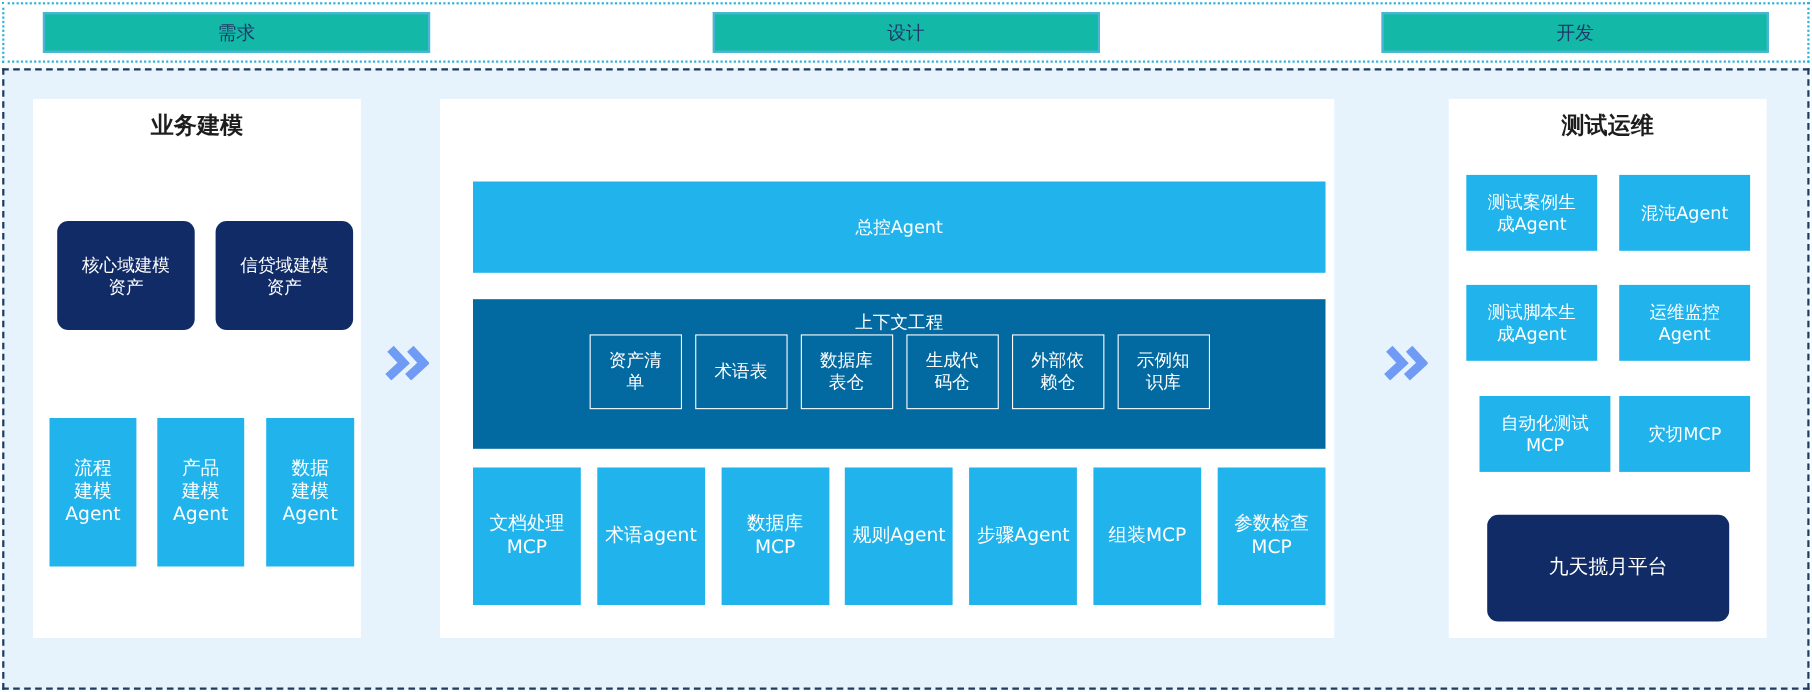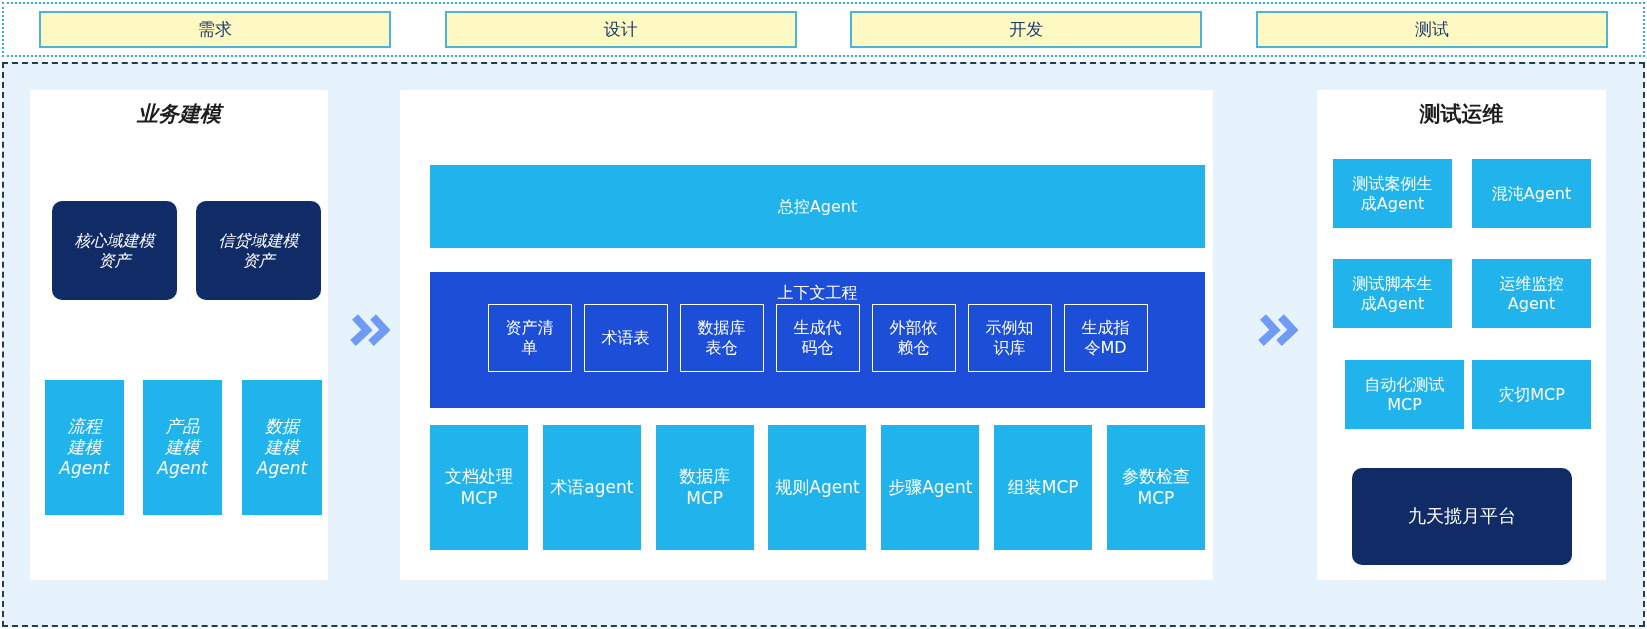--- a/index.html
+++ b/index.html
@@ -13,40 +13,40 @@
   
   .top-band {
     position:absolute; left:2px; top:2px; width:1643px; height:55px;
     background:#ffffff;
     border:2px dotted #2fb2d8;
     display:flex; align-items:center; justify-content:space-between;
     padding:0 35px;
   }
   .stage-box {
     width:352px; height:37px;
-    background:#fef9c3;
+    background:#14b8a6;
     border:2px solid #4cb4d8;
     color:#1e3a68;
     font-size:17px;
     display:flex; align-items:center; justify-content:center;
   }
   
   .main-container {
     position:absolute; left:2px; top:62px; width:1643px; height:565px;
     background:#e7f3fc;
     border:2px dashed #1e3c60;
   }
   .panel {
     position:absolute; top:90px; height:490px; background:#ffffff;
   }
   .panel-title {
     position:absolute; top:10px; left:0; width:100%;
     text-align:center; font-size:21px; font-weight:bold; color:#1d1d1d;
   }
-  .left-panel  { left:30px;  width:298px;font-style:italic; }
+  .left-panel  { left:30px;  width:298px; }
   .mid-panel   { left:400px; width:813px; }
   .right-panel { left:1317px; width:289px; }
 
   .box {
     position:absolute;
     display:flex; align-items:center; justify-content:center;
     text-align:center; color:#ffffff;
     white-space:pre-line; line-height:1.25;
   }
   .cyan { background:#20b3ec; }
@@ -56,21 +56,21 @@
   .asset-1 { left:22px;  top:111px; width:125px; height:99px; font-size:16px; }
   .asset-2 { left:166px; top:111px; width:125px; height:99px; font-size:16px; }
   .bm-agent-1 { left:15px;  top:290px; width:79px; height:135px; font-size:17px; }
   .bm-agent-2 { left:113px; top:290px; width:79px; height:135px; font-size:17px; }
   .bm-agent-3 { left:212px; top:290px; width:80px; height:135px; font-size:17px; }
 
   
   .master-bar { left:30px; top:75px; width:775px; height:83px; font-size:16px; }
   .context-box {
     position:absolute; left:30px; top:182px; width:775px; height:136px;
-    background:#1d4ed8; color:#ffffff;
+    background:#0369a1; color:#ffffff;
   }
   .context-title { padding-top:11px; text-align:center; font-size:16px; }
   .context-items {
     display:flex; justify-content:center; gap:12px; 
   }
   .repo-box {
     width:84px; height:68px;
     border:1.5px solid #ffffff;
     display:flex; align-items:center; justify-content:center;
     text-align:center; font-size:16px; white-space:pre-line; line-height:1.25;
@@ -100,21 +100,20 @@
   .flow-arrow-1 { left:350px;  top:314px; }
   .flow-arrow-2 { left:1258px; top:314px; }
 </style>
 </head>
 <body>
 
 <div class="top-band">
   <div class="stage-box">需求</div>
   <div class="stage-box">设计</div>
   <div class="stage-box">开发</div>
-  <div class="stage-box">测试</div>
 </div>
 
 <div class="main-container"></div>
 
 <div class="panel left-panel">
   <div class="panel-title">业务建模</div>
   <div class="box navy asset-1">核心域建模
 资产</div>
   <div class="box navy asset-2">信贷域建模
 资产</div>
@@ -144,22 +143,20 @@
 单</div>
       <div class="repo-box">术语表</div>
       <div class="repo-box">数据库
 表仓</div>
       <div class="repo-box">生成代
 码仓</div>
       <div class="repo-box">外部依
 赖仓</div>
       <div class="repo-box">示例知
 识库</div>
-      <div class="repo-box">生成指
-令MD</div>
     </div>
   </div>
 
   <div class="tool-row">
     <div class="tool-box">文档处理
 MCP</div>
     <div class="tool-box">术语agent</div>
     <div class="tool-box">数据库
 MCP</div>
     <div class="tool-box">规则Agent</div>

